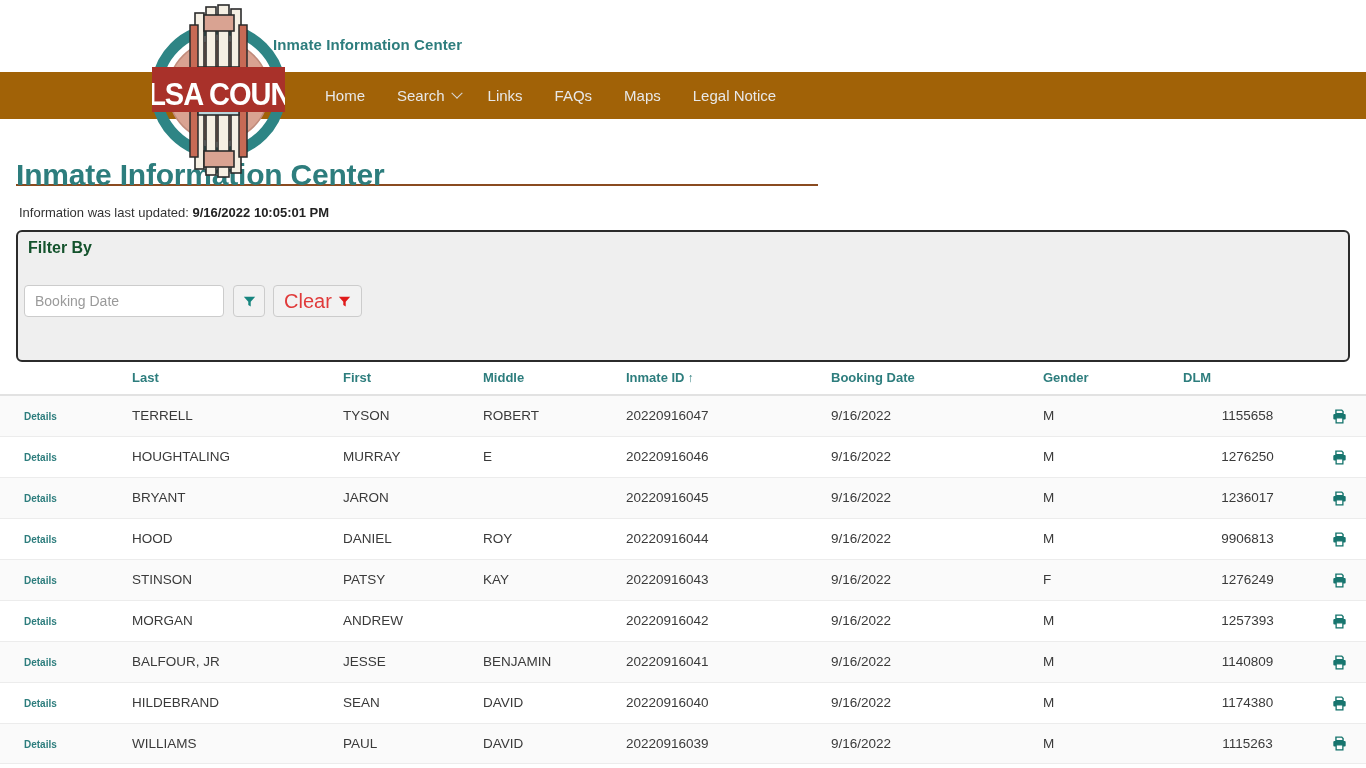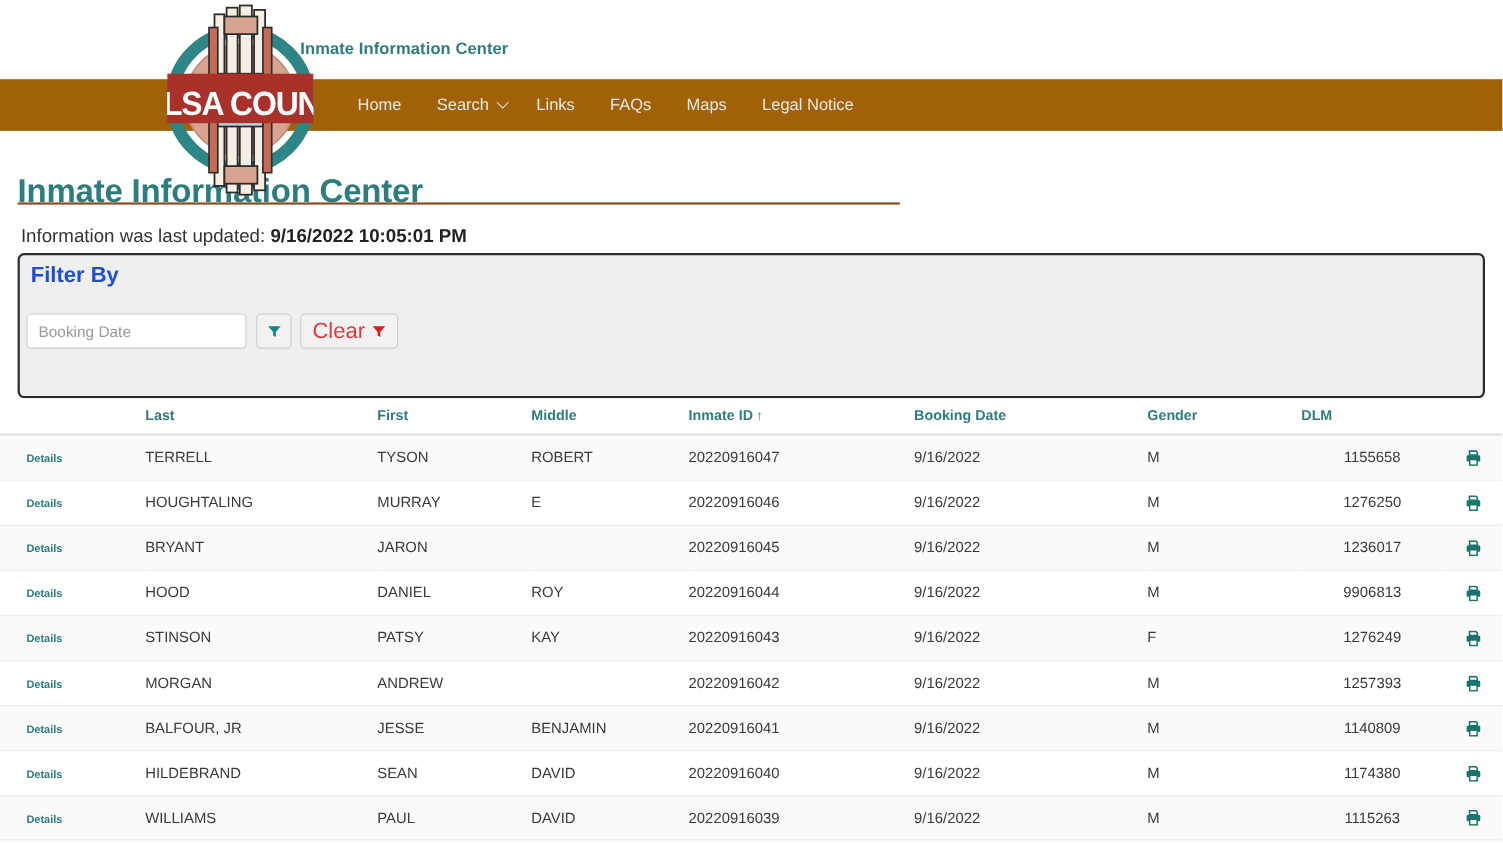--- a/index.html
+++ b/index.html
@@ -72,35 +72,35 @@
   }
   .heading-rule {
     position: absolute; left: 16px; top: 184px;
     width: 802px; height: 0;
     border-top: 2px solid #8a4b20;
   }
 
   
   .updated {
     position: absolute; left: 19px; top: 205px;
-    font-size: 17px; color: #333333; white-space: nowrap;
+    font-size: 13px; color: #333333; white-space: nowrap;
   }
   .updated b { font-weight: bold; color: #222; }
 
   
   .filter-panel {
     position: absolute; left: 16px; top: 230px;
     width: 1334px; height: 132px;
     background: #efefef;
     border: 2px solid #2b2b2b;
     border-radius: 6px;
   }
   .filter-title {
     position: absolute; left: 10px; top: 7px;
-    font-size: 20px; font-weight: bold; color: #1d4ed8;
+    font-size: 16px; font-weight: bold; color: #14532d;
   }
   .filter-row {
     position: absolute; left: 6px; top: 53px;
     display: flex; align-items: center;
   }
   .filter-input {
     width: 200px; height: 32px;
     border: 1px solid #cccccc; border-radius: 4px;
     background: #ffffff; color: #555555;
     font-size: 14px; font-family: "Liberation Sans", sans-serif;

